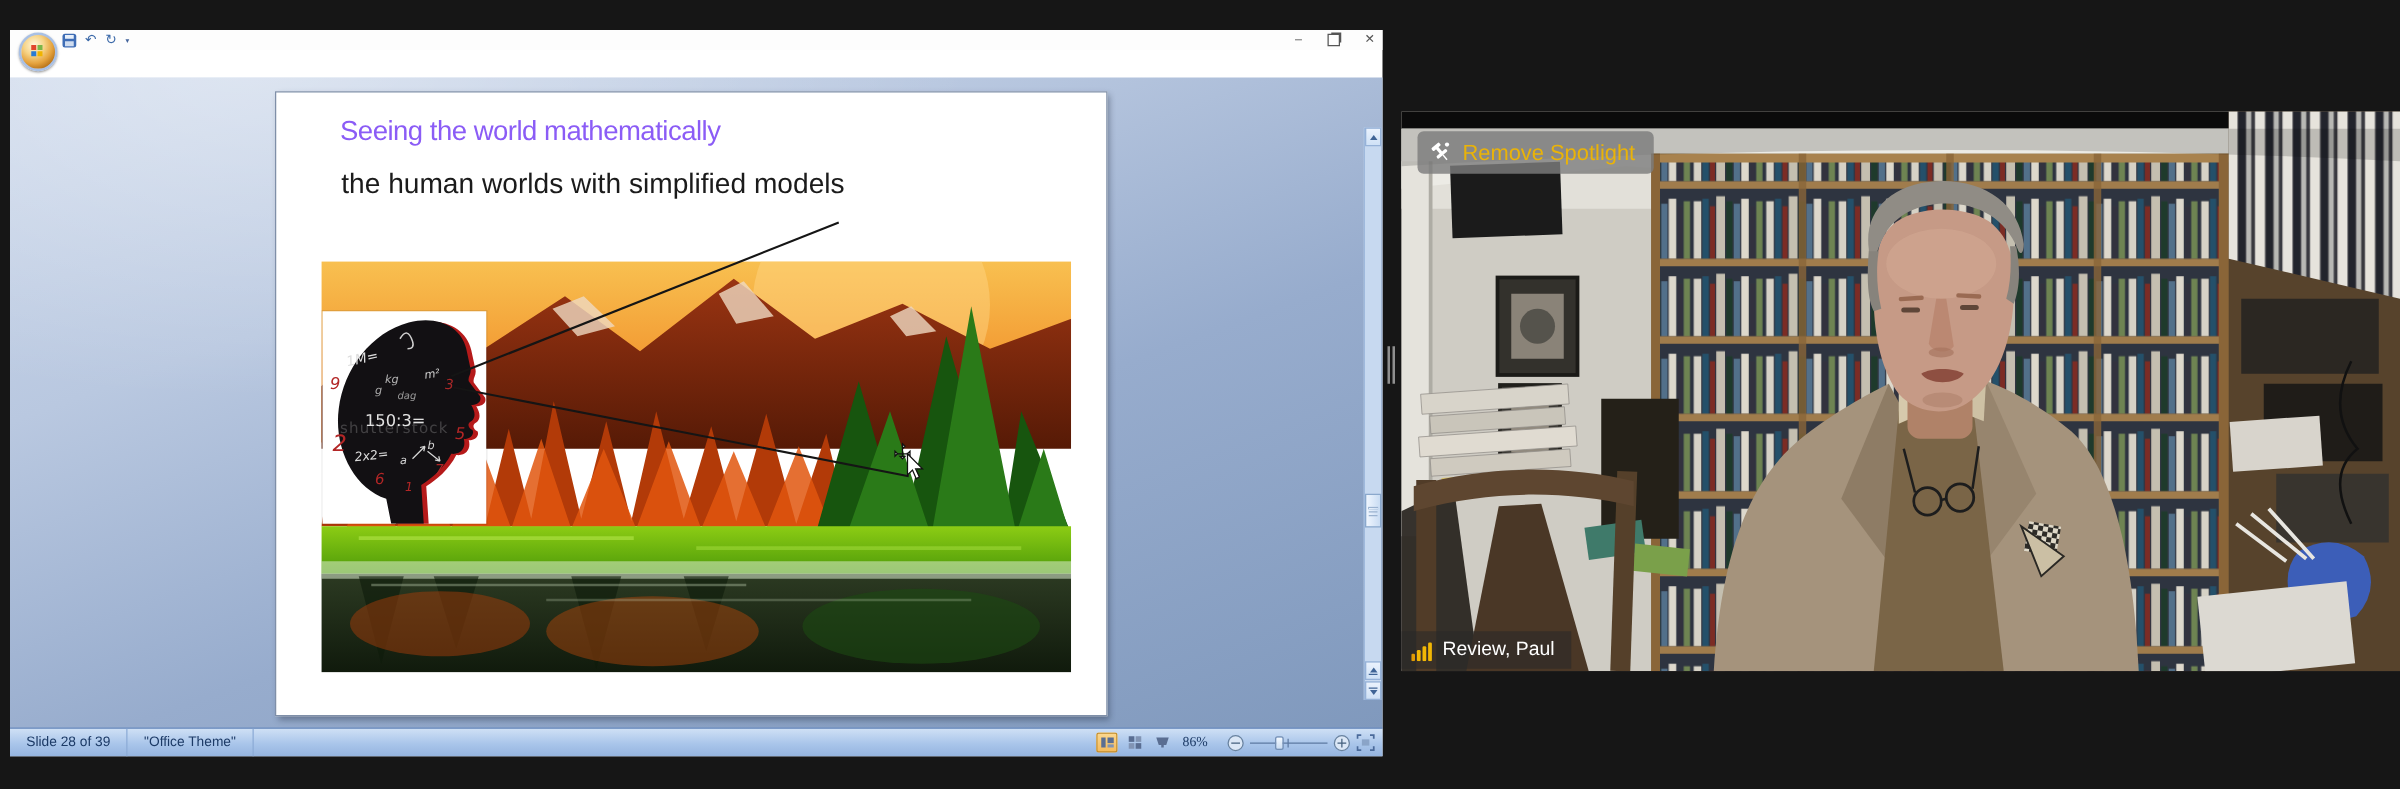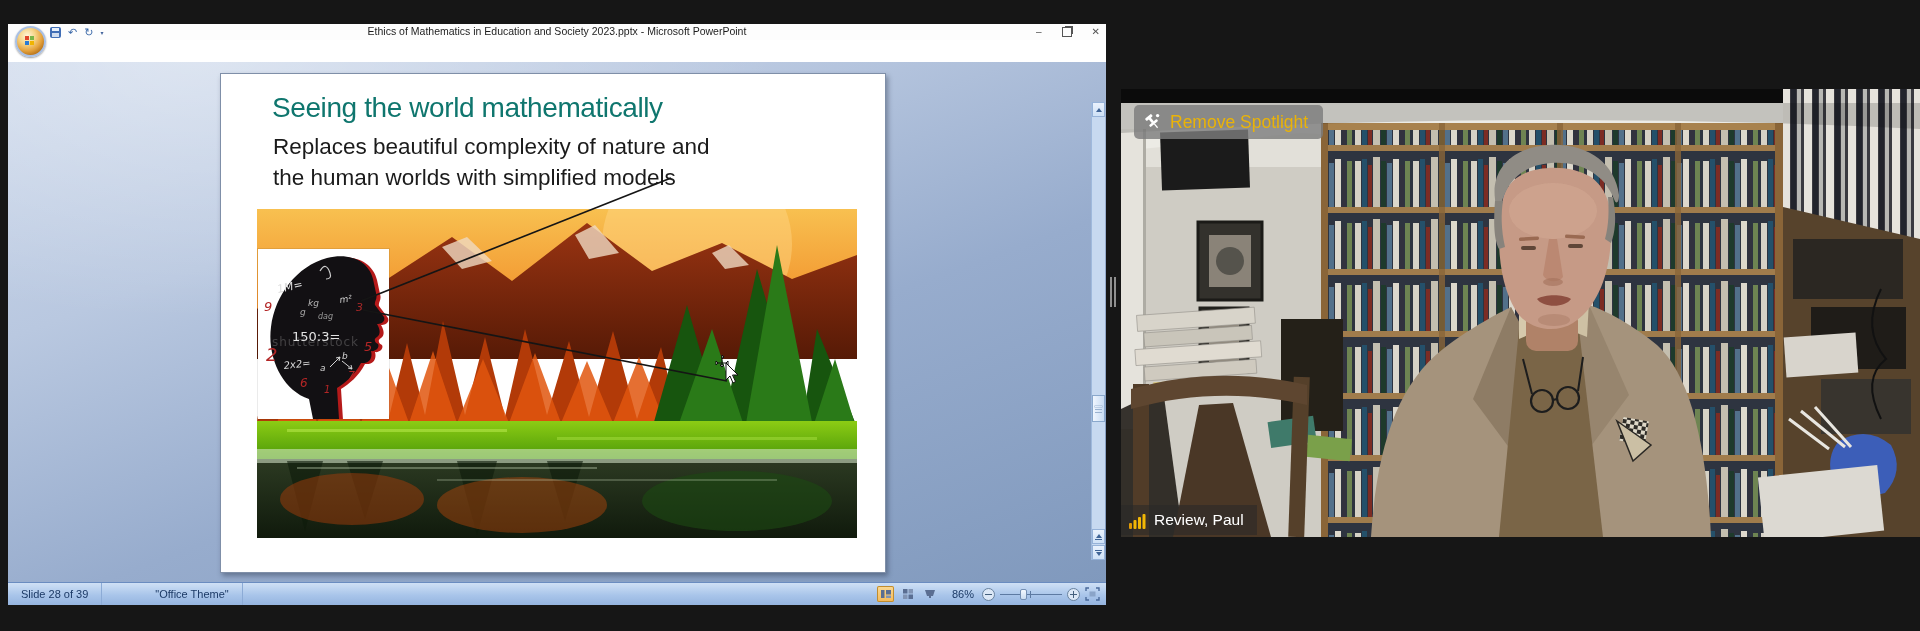--- a/index.html
+++ b/index.html
@@ -36,21 +36,21 @@
             font-size:9px;font-weight:bold;text-align:center;line-height:14px;}
 
   .workspace{position:absolute;left:0;right:0;top:38px;bottom:22px;overflow:hidden;
              background:linear-gradient(160deg,#ccd8eb 0%,#b9c8e0 30%,#97acc:d 60%,#8099bd 100%);
              background:linear-gradient(160deg,#ccd8eb 0%,#b9c8e0 30%,#97accd 60%,#8099bd 100%);}
   .workspace:before{content:"";position:absolute;left:-80px;top:-140px;width:900px;height:420px;
              background:radial-gradient(ellipse at 30% 30%,rgba(255,255,255,.4),rgba(255,255,255,0) 65%);}
 
   .slide{position:absolute;left:212px;top:11px;width:664px;height:498px;background:#fff;
          border:1px solid #7f8fa8;box-shadow:2px 3px 5px rgba(30,40,60,.4);}
-  .slide-title{position:absolute;left:51px;top:18px;font-size:28px;color:#0f766e;letter-spacing:-.4px;}
+  .slide-title{position:absolute;left:51px;top:18px;font-size:22px;color:#8b5cf6;letter-spacing:-.4px;}
   .slide-sub{position:absolute;left:52px;top:57px;font-size:22.5px;line-height:31px;color:#1b1b1b;}
   .landscape{position:absolute;left:36px;top:135px;width:600px;height:329px;overflow:hidden;}
   .headbox{position:absolute;left:1px;top:40px;width:131px;height:170px;background:#fff;box-shadow:0 0 0 1px rgba(0,0,0,.08);}
   .sight-lines{position:absolute;left:0;top:0;pointer-events:none;z-index:3;}
   .cursor{position:absolute;left:494px;top:280px;z-index:9;}
 
   
   .vscroll{position:absolute;right:1px;top:40px;bottom:23px;width:13px;background:#c7d9f0;
            border-left:1px solid #9fb9dc;}
   .sc-btn{position:absolute;left:0;width:13px;height:15px;background:linear-gradient(#eaf2fd,#cfe1f6);
@@ -64,26 +64,26 @@
             box-shadow:0 0 0 .5px #9ab2d0,0 3px 0 0 #9ab2d0,0 6px 0 0 #9ab2d0;}
   .sc-prev{bottom:16px;}
   .sc-next{bottom:0;}
   .dbl{display:flex;flex-direction:column;align-items:center;gap:1px;}
   .bar{width:7px;height:1px;background:#3f6496;}
 
   
   .statusbar{position:absolute;left:0;right:0;bottom:0;height:22px;
              background:linear-gradient(#cfe0f5,#a9c5ea 55%,#95b4df);border-top:1px solid #6a8cc0;
              color:#1c3a66;font-size:11px;}
-  .sb-left{position:absolute;left:0;top:0;bottom:0;display:flex;align-items:flex-start;gap:40px;}
+  .sb-left{position:absolute;left:0;top:0;bottom:0;display:flex;align-items:flex-start;}
   .sb-cell{padding:0 13px;height:100%;display:flex;align-items:center;border-right:1px solid #8cabd6;}
   .sb-right{position:absolute;right:6px;top:0;bottom:0;display:flex;align-items:center;gap:5px;}
   .view-btn{width:17px;height:16px;display:flex;align-items:center;justify-content:center;border-radius:2px;}
   .view-sel{background:linear-gradient(#fbd992,#f4b95a);box-shadow:inset 0 0 0 1px #c08c2e;}
-  .zoom-label{min-width:28px;text-align:right;margin:0 3px;}
+  .zoom-label{min-width:28px;text-align:left;margin:0 3px;font-family:Liberation Serif, serif;}
   .zbtn{width:13px;height:13px;border-radius:50%;border:1px solid #68829f;box-sizing:border-box;position:relative;background:#dbe7f6;}
   .zbtn:before{content:"";position:absolute;left:2px;top:5px;width:7px;height:1px;background:#44607e;}
   .zplus:after{content:"";position:absolute;left:5px;top:2px;width:1px;height:7px;background:#44607e;}
   .ztrack{position:relative;width:62px;height:13px;}
   .ztrack .line{position:absolute;left:0;right:0;top:6px;height:1px;background:#5d7aa2;}
   .ztrack .tick{position:absolute;left:30px;top:3px;width:1px;height:7px;background:#5d7aa2;}
   .zthumb{position:absolute;left:20px;top:1px;width:7px;height:11px;border-radius:2px;
           background:linear-gradient(#f4f9ff,#cadcf1);border:1px solid #748fb4;box-sizing:border-box;}
 
   
@@ -99,21 +99,20 @@
             display:flex;align-items:center;gap:8px;padding:0 13px 0 8px;color:#fff;font-size:15.5px;z-index:5;}
 </style>
 </head>
 <body>
 
 <div class="stage">
 
   <div class="ppt">
 
     <div class="titlebar">
-      <div class="title-text">Ethics of Mathematics in Education and Society 2023.pptx - Microsoft PowerPoint</div>
       <div class="win-controls">
         <span class="wc">–</span>
         <span class="wc wc-restore"></span>
         <span class="wc">✕</span>
       </div>
     </div>
 
     <div class="orb">
       <span class="orb-logo">
         <i style="background:#e0452b"></i>
@@ -128,21 +127,20 @@
       <span class="qat-glyph">↶</span>
       <span class="qat-glyph">↻</span>
       <span class="qat-caret">▾</span>
     </div>
 
 
     <div class="workspace">
       <div class="slide">
         <div class="slide-title">Seeing the world mathematically</div>
         <div class="slide-sub">
-          <div>Replaces beautiful complexity of nature and</div>
           <div>the human worlds with simplified models</div>
         </div>
 
         <div class="landscape">
           <svg width="600" height="329" viewBox="0 0 600 329">
             <defs>
               <linearGradient id="sky" x1="0" y1="0" x2="0" y2="1">
                 <stop offset="0" stop-color="#f8c050"></stop>
                   <stop offset="1" stop-color="#ee7a1a"></stop>
               </linearGradient>

